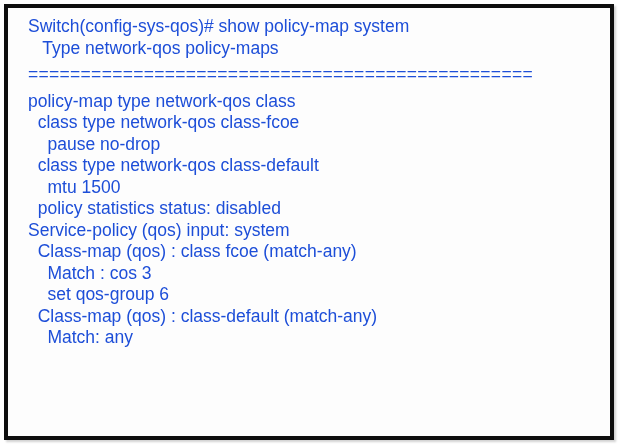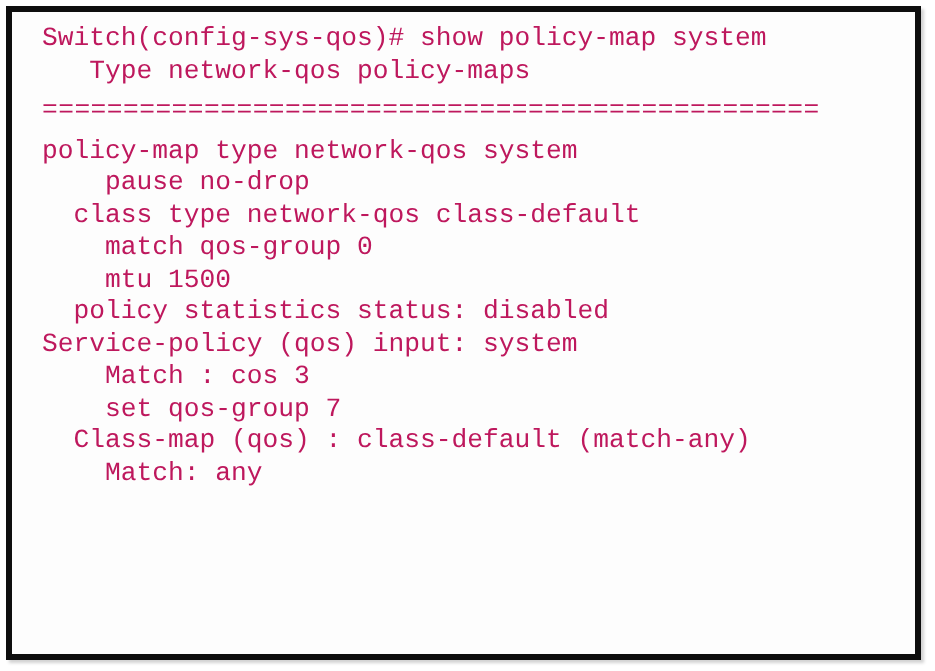--- a/index.html
+++ b/index.html
@@ -16,48 +16,49 @@
     top: 4px;
     width: 610px;
     height: 436px;
     box-sizing: border-box;
     border: 4px solid #0e0e0e;
     background: #fdfdfd;
     padding: 8px 8px 0 20px;
     box-shadow: 2px 2px 2px rgba(0,0,0,0.18);
   }
   .console {
-    font-family: Liberation Mono, monospace;
+    font-family: Liberation Sans, sans-serif;
     font-size: 17.5px;
-    color: #be185d;
+    color: #1d4ed8;
     font-weight: 500;
   }
   .console .line {
     white-space: pre;
     line-height: 21.5px;
     height: 21.5px;
   }
   .console .line.sep {
     margin: 5px 0;
     letter-spacing: 0.3px;
   }
 </style>
 </head>
 <body>
 
 <div class="frame">
   <div class="console">
       <div class="line">Switch(config-sys-qos)# show policy-map system</div>
       <div class="line">   Type network-qos policy-maps</div>
       <div class="line sep">================================================</div>
-      <div class="line">policy-map type network-qos system</div>
+      <div class="line">policy-map type network-qos class</div>
+      <div class="line">  class type network-qos class-fcoe</div>
       <div class="line">    pause no-drop</div>
       <div class="line">  class type network-qos class-default</div>
-      <div class="line">    match qos-group 0</div>
       <div class="line">    mtu 1500</div>
       <div class="line">  policy statistics status: disabled</div>
       <div class="line">Service-policy (qos) input: system</div>
+      <div class="line">  Class-map (qos) : class fcoe (match-any)</div>
       <div class="line">    Match : cos 3</div>
-      <div class="line">    set qos-group 7</div>
+      <div class="line">    set qos-group 6</div>
       <div class="line">  Class-map (qos) : class-default (match-any)</div>
       <div class="line">    Match: any</div>
     </div>
 </div>
 
 </body></html>

